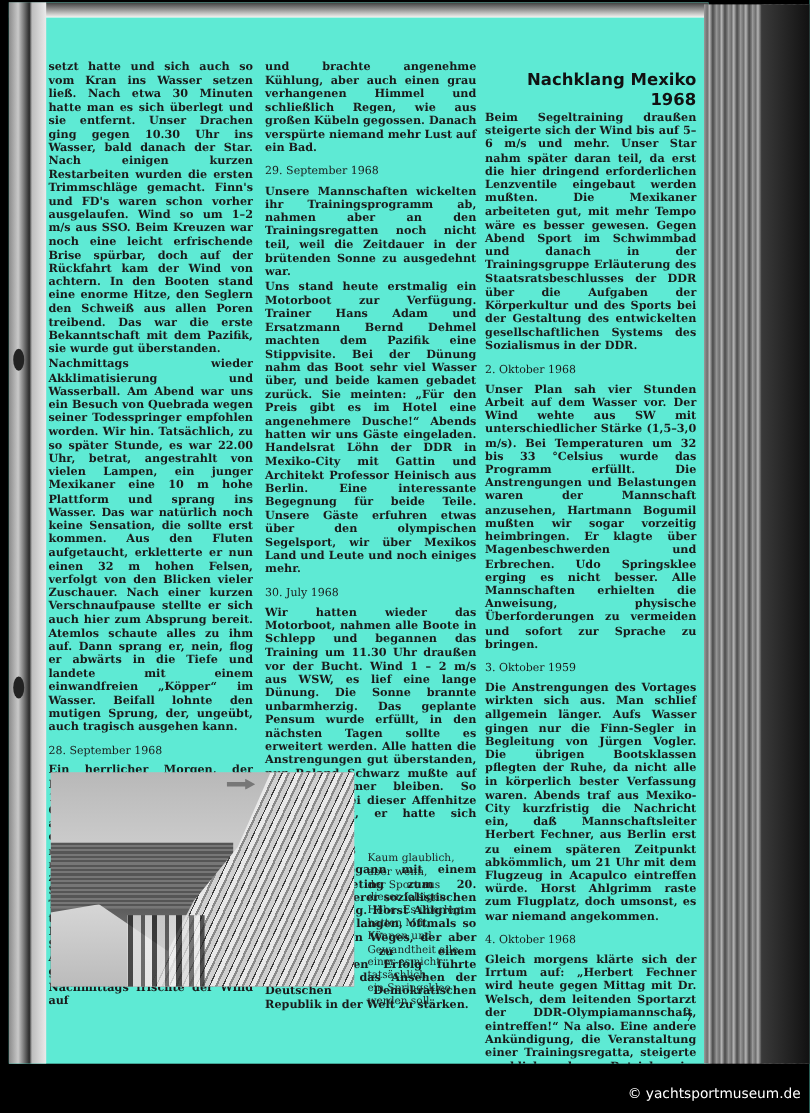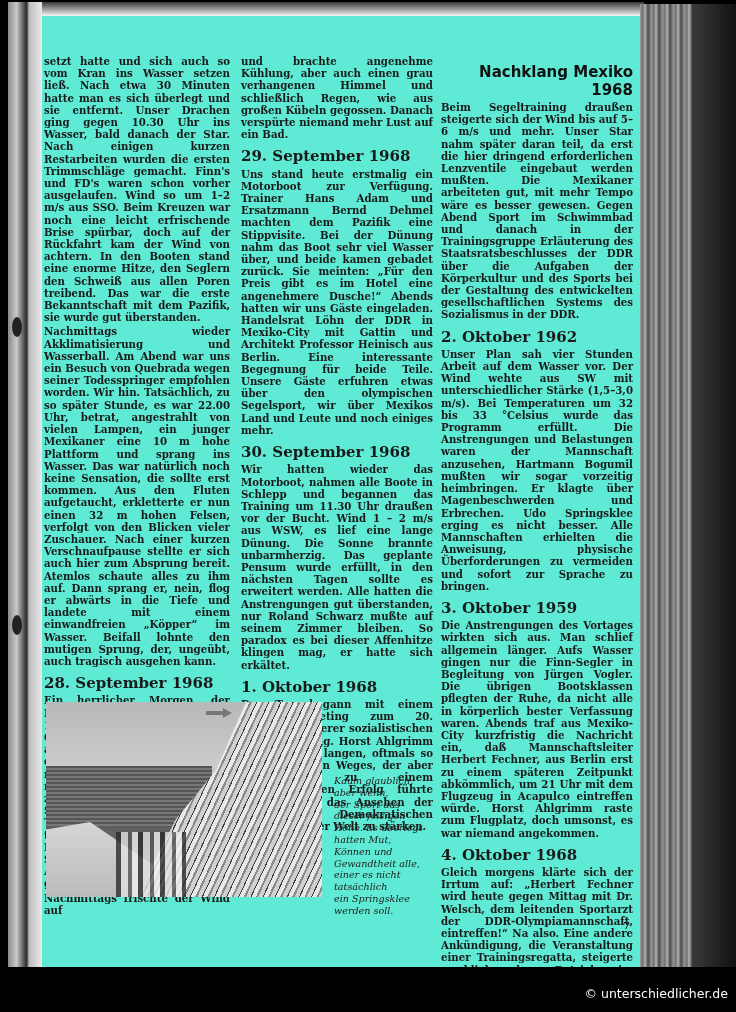--- a/index.html
+++ b/index.html
@@ -11,41 +11,41 @@
           background:linear-gradient(to right,#8a8a8a 0%,#c9c9c9 25%,#2a2a2a 55%,#bdbdbd 62%,#eaeaea 100%); }
   .top-shadow { position:absolute; left:0; top:0; width:100%; height:14px;
           background:linear-gradient(to bottom,#3a3a3a,#f7f7f5); }
   .binding-hole { position:absolute; width:10px; height:20px; border-radius:50%; background:#222; }
   .book-edge { position:absolute; left:640px; top:4px; width:96px; height:963px;
           background:repeating-linear-gradient(to right,#9a9a9a 0px,#6f6f6f 3px,#b5b5b5 5px,#4a4a4a 8px,#8b8b8b 11px); }
   .book-edge .dark { position:absolute; right:0; top:0; width:44px; height:100%;
           background:linear-gradient(to right,#3a3a3a,#111); }
   .col { position:absolute; font-size:10.2px; line-height:12.2px; text-align:justify; }
   .col p { margin:0 0 2px 0; text-indent:0;font-weight:bold; }
-  .col h3 { font-size:15px; font-weight:bold; margin:10px 0 5px 0; }
+  .col h3 { font-size:10px; font-weight:normal; margin:10px 0 5px 0; }
   .col1 { left:36px; top:53px; width:186px; }
   .col2 { left:233px; top:53px; width:192px; }
   .col3 { left:433px; top:99px; width:192px; }
   .title { position:absolute; left:433px; top:51px; width:192px; text-align:right;
            font-family:"DejaVu Sans", sans-serif; font-weight:bold; font-size:15px; color:#111; }
   .photo { position:absolute; left:38px; top:700px; width:276px; height:195px; overflow:hidden;
            background:linear-gradient(to bottom,#b8b8b8 0%,#cfcfcf 40%,#7d7d7d 47%,#5a5a5a 62%,#9a9a9a 100%); }
   .photo .sea { position:absolute; left:0; top:64px; width:60%; height:60px;
            background:repeating-linear-gradient(to bottom,#555 0 2px,#777 2px 4px); }
   .photo .cliff { position:absolute; left:90px; top:0; width:200px; height:195px;
            background:repeating-linear-gradient(115deg,#e8e8e8 0 4px,#8a8a8a 4px 6px,#d0d0d0 6px 10px,#3c3c3c 10px 11px);
            clip-path:polygon(55% 0,100% 0,100% 100%,0 100%,20% 60%,40% 35%); }
   .photo .ledge { position:absolute; left:0; top:120px; width:110px; height:75px;
            background:linear-gradient(to bottom,#d6d6d6,#bbb);
            clip-path:polygon(0 10%,40% 0,100% 60%,100% 100%,0 100%); }
   .photo .people { position:absolute; left:70px; top:130px; width:70px; height:65px;
            background:repeating-linear-gradient(90deg,#2a2a2a 0 5px,#e0e0e0 5px 12px,#555 12px 16px,#f0f0f0 16px 22px); opacity:.8; }
   .photo .arrow { position:absolute; left:160px; top:6px; width:26px; height:10px; background:#777;
            clip-path:polygon(0 30%,65% 30%,65% 0,100% 50%,65% 100%,65% 70%,0 70%); }
-  .caption { position:absolute; left:326px; top:773px; width:100px; font-style:italic;
+  .caption { position:absolute; left:326px; top:773px; width:100px; 
            font-size:9.6px; line-height:11.8px; color:#222; }
   .caption span { display:block; white-space:nowrap; }
   .page-number { position:absolute; left:615px; top:918px; font-size:10px; font-weight:bold; }
   .watermark { position:absolute; right:8px; top:986px; color:#fff;
            font-family:"DejaVu Sans", sans-serif; font-size:12.5px; }
 </style>
 </head>
 <body>
 
 <div class="page">
@@ -60,30 +60,31 @@
     <p>setzt hatte und sich auch so vom Kran ins Wasser setzen ließ. Nach etwa 30 Minuten hatte man es sich überlegt und sie entfernt. Unser Drachen ging gegen 10.30 Uhr ins Wasser, bald danach der Star. Nach einigen kurzen Restarbeiten wurden die ersten Trimmschläge gemacht. Finn's und FD's waren schon vorher ausgelaufen. Wind so um 1–2 m/s aus SSO. Beim Kreuzen war noch eine leicht erfrischende Brise spürbar, doch auf der Rückfahrt kam der Wind von achtern. In den Booten stand eine enorme Hitze, den Seglern den Schweiß aus allen Poren treibend. Das war die erste Bekanntschaft mit dem Pazifik, sie wurde gut überstanden.</p>
     <p>Nachmittags wieder Akklimatisierung und Wasserball. Am Abend war uns ein Besuch von Quebrada wegen seiner Todesspringer empfohlen worden. Wir hin. Tatsächlich, zu so später Stunde, es war 22.00 Uhr, betrat, angestrahlt von vielen Lampen, ein junger Mexikaner eine 10 m hohe Plattform und sprang ins Wasser. Das war natürlich noch keine Sensation, die sollte erst kommen. Aus den Fluten aufgetaucht, erkletterte er nun einen 32 m hohen Felsen, verfolgt von den Blicken vieler Zuschauer. Nach einer kurzen Verschnaufpause stellte er sich auch hier zum Absprung bereit. Atemlos schaute alles zu ihm auf. Dann sprang er, nein, flog er abwärts in die Tiefe und landete mit einem einwandfreien „Köpper“ im Wasser. Beifall lohnte den mutigen Sprung, der, ungeübt, auch tragisch ausgehen kann.</p>
     <h3>28. September 1968</h3>
     <p>Ein herrlicher Morgen, der Himmel leicht bewölkt. Gegen 10 Uhr liefen unsere Boote zur Gewöhnung und zum Trimmen aus. Es war nicht ganz so warm, dafür schwül. Auf See merkte man das weniger. Gegen Mittag nahm die Bewölkung zu und zwangsläufig die Sonnenstrahlung ab. Das Trainingsprogramm wurde trotzdem nicht überzogen. Die Mannschaften fühlten sich beim Segeln wohl, die geregelte Akklimatisierung schien sich günstig auszuwirken.</p>
     <p>Nachmittags frischte der Wind auf</p>
   </div>
 
   <div class="col col2">
     <p>und brachte angenehme Kühlung, aber auch einen grau verhangenen Himmel und schließlich Regen, wie aus großen Kübeln gegossen. Danach verspürte niemand mehr Lust auf ein Bad.</p>
     <h3>29. September 1968</h3>
+    <p>Unsere Mannschaften wickelten ihr Trainingsprogramm ab, nahmen aber an den Trainingsregatten noch nicht teil, weil die Zeitdauer in der brütenden Sonne zu ausgedehnt war.</p>
     <p>Uns stand heute erstmalig ein Motorboot zur Verfügung. Trainer Hans Adam und Ersatzmann Bernd Dehmel machten dem Pazifik eine Stippvisite. Bei der Dünung nahm das Boot sehr viel Wasser über, und beide kamen gebadet zurück. Sie meinten: „Für den Preis gibt es im Hotel eine angenehmere Dusche!“ Abends hatten wir uns Gäste eingeladen. Handelsrat Löhn der DDR in Mexiko-City mit Gattin und Architekt Professor Heinisch aus Berlin. Eine interessante Begegnung für beide Teile. Unsere Gäste erfuhren etwas über den olympischen Segelsport, wir über Mexikos Land und Leute und noch einiges mehr.</p>
-    <h3>30. September 1968</h3>
+    <h3>30. July 1968</h3>
     <p>Wir hatten wieder das Motorboot, nahmen alle Boote in Schlepp und begannen das Training um 11.30 Uhr draußen vor der Bucht. Wind 1 – 2 m/s aus WSW, es lief eine lange Dünung. Die Sonne brannte unbarmherzig. Das geplante Pensum wurde erfüllt, in den nächsten Tagen sollte es erweitert werden. Alle hatten die Anstrengungen gut überstanden, nur Roland Schwarz mußte auf seinem Zimmer bleiben. So paradox es bei dieser Affenhitze klingen mag, er hatte sich erkältet.</p>
     <h3>1. Oktober 1968</h3>
     <p>Der Tag begann mit einem kurzen Meeting zum 20. Jahrestag unserer sozialistischen Sportbewegung. Horst Ahlgrimm gedachte des langen, oftmals so beschwerlichen Weges, der aber schließlich zu einem unverkennbaren Erfolg führte und mithalf, das Ansehen der Deutschen Demokratischen Republik in der Welt zu stärken.</p>
   </div>
 
   <div class="col col3">
     <p>Beim Segeltraining draußen steigerte sich der Wind bis auf 5–6 m/s und mehr. Unser Star nahm später daran teil, da erst die hier dringend erforderlichen Lenzventile eingebaut werden mußten. Die Mexikaner arbeiteten gut, mit mehr Tempo wäre es besser gewesen. Gegen Abend Sport im Schwimmbad und danach in der Trainingsgruppe Erläuterung des Staatsratsbeschlusses der DDR über die Aufgaben der Körperkultur und des Sports bei der Gestaltung des entwickelten gesellschaftlichen Systems des Sozialismus in der DDR.</p>
-    <h3>2. Oktober 1962</h3>
+    <h3>2. Oktober 1968</h3>
     <p>Unser Plan sah vier Stunden Arbeit auf dem Wasser vor. Der Wind wehte aus SW mit unterschiedlicher Stärke (1,5–3,0 m/s). Bei Temperaturen um 32 bis 33 °Celsius wurde das Programm erfüllt. Die Anstrengungen und Belastungen waren der Mannschaft anzusehen, Hartmann Bogumil mußten wir sogar vorzeitig heimbringen. Er klagte über Magenbeschwerden und Erbrechen. Udo Springsklee erging es nicht besser. Alle Mannschaften erhielten die Anweisung, physische Überforderungen zu vermeiden und sofort zur Sprache zu bringen.</p>
     <h3>3. Oktober 1959</h3>
     <p>Die Anstrengungen des Vortages wirkten sich aus. Man schlief allgemein länger. Aufs Wasser gingen nur die Finn-Segler in Begleitung von Jürgen Vogler. Die übrigen Bootsklassen pflegten der Ruhe, da nicht alle in körperlich bester Verfassung waren. Abends traf aus Mexiko-City kurzfristig die Nachricht ein, daß Mannschaftsleiter Herbert Fechner, aus Berlin erst zu einem späteren Zeitpunkt abkömmlich, um 21 Uhr mit dem Flugzeug in Acapulco eintreffen würde. Horst Ahlgrimm raste zum Flugplatz, doch umsonst, es war niemand angekommen.</p>
     <h3>4. Oktober 1968</h3>
     <p>Gleich morgens klärte sich der Irrtum auf: „Herbert Fechner wird heute gegen Mittag mit Dr. Welsch, dem leitenden Sportarzt der DDR-Olympiamannschaft, eintreffen!“ Na also. Eine andere Ankündigung, die Veranstaltung einer Trainingsregatta, steigerte merklich den Betrieb im Jachthafen. Da bei uns alles in Ordnung war, machten sich ohne Ausnahme auch unsere Mannschaften klar zur Teilnahme. Temperatur 31,1 °Celsius, der Himmel etwas bewölkt, der Wind aus W mit 5-7 m/s. Ideale Bedingungen für ein Rennen. Es starteten 19 Drachen, 11 Stare, 25 FD's und etwa 30 Finns'. Unsere Mannschaften hatten die Anweisung, bei Schwierigkeiten den Lauf sofort abzubrechen. Die damit verknüpften Schleppbedingungen wurde erfüllt. Drachen „Mutafo“</p>
   </div>
 
   <div class="photo" title="Quebrada cliff with spectators above the sea">
     <div class="sea"></div>
     <div class="ledge"></div>
@@ -107,13 +108,13 @@
     <span>werden soll.</span>
   </div>
 
   <div class="page-number">7</div>
 </div>
 
 <div class="book-edge">
   <div class="dark"></div>
 </div>
 
-<div class="watermark">© unterschiedlicher.de</div>
+<div class="watermark">© yachtsportmuseum.de</div>
 
 </body></html>

